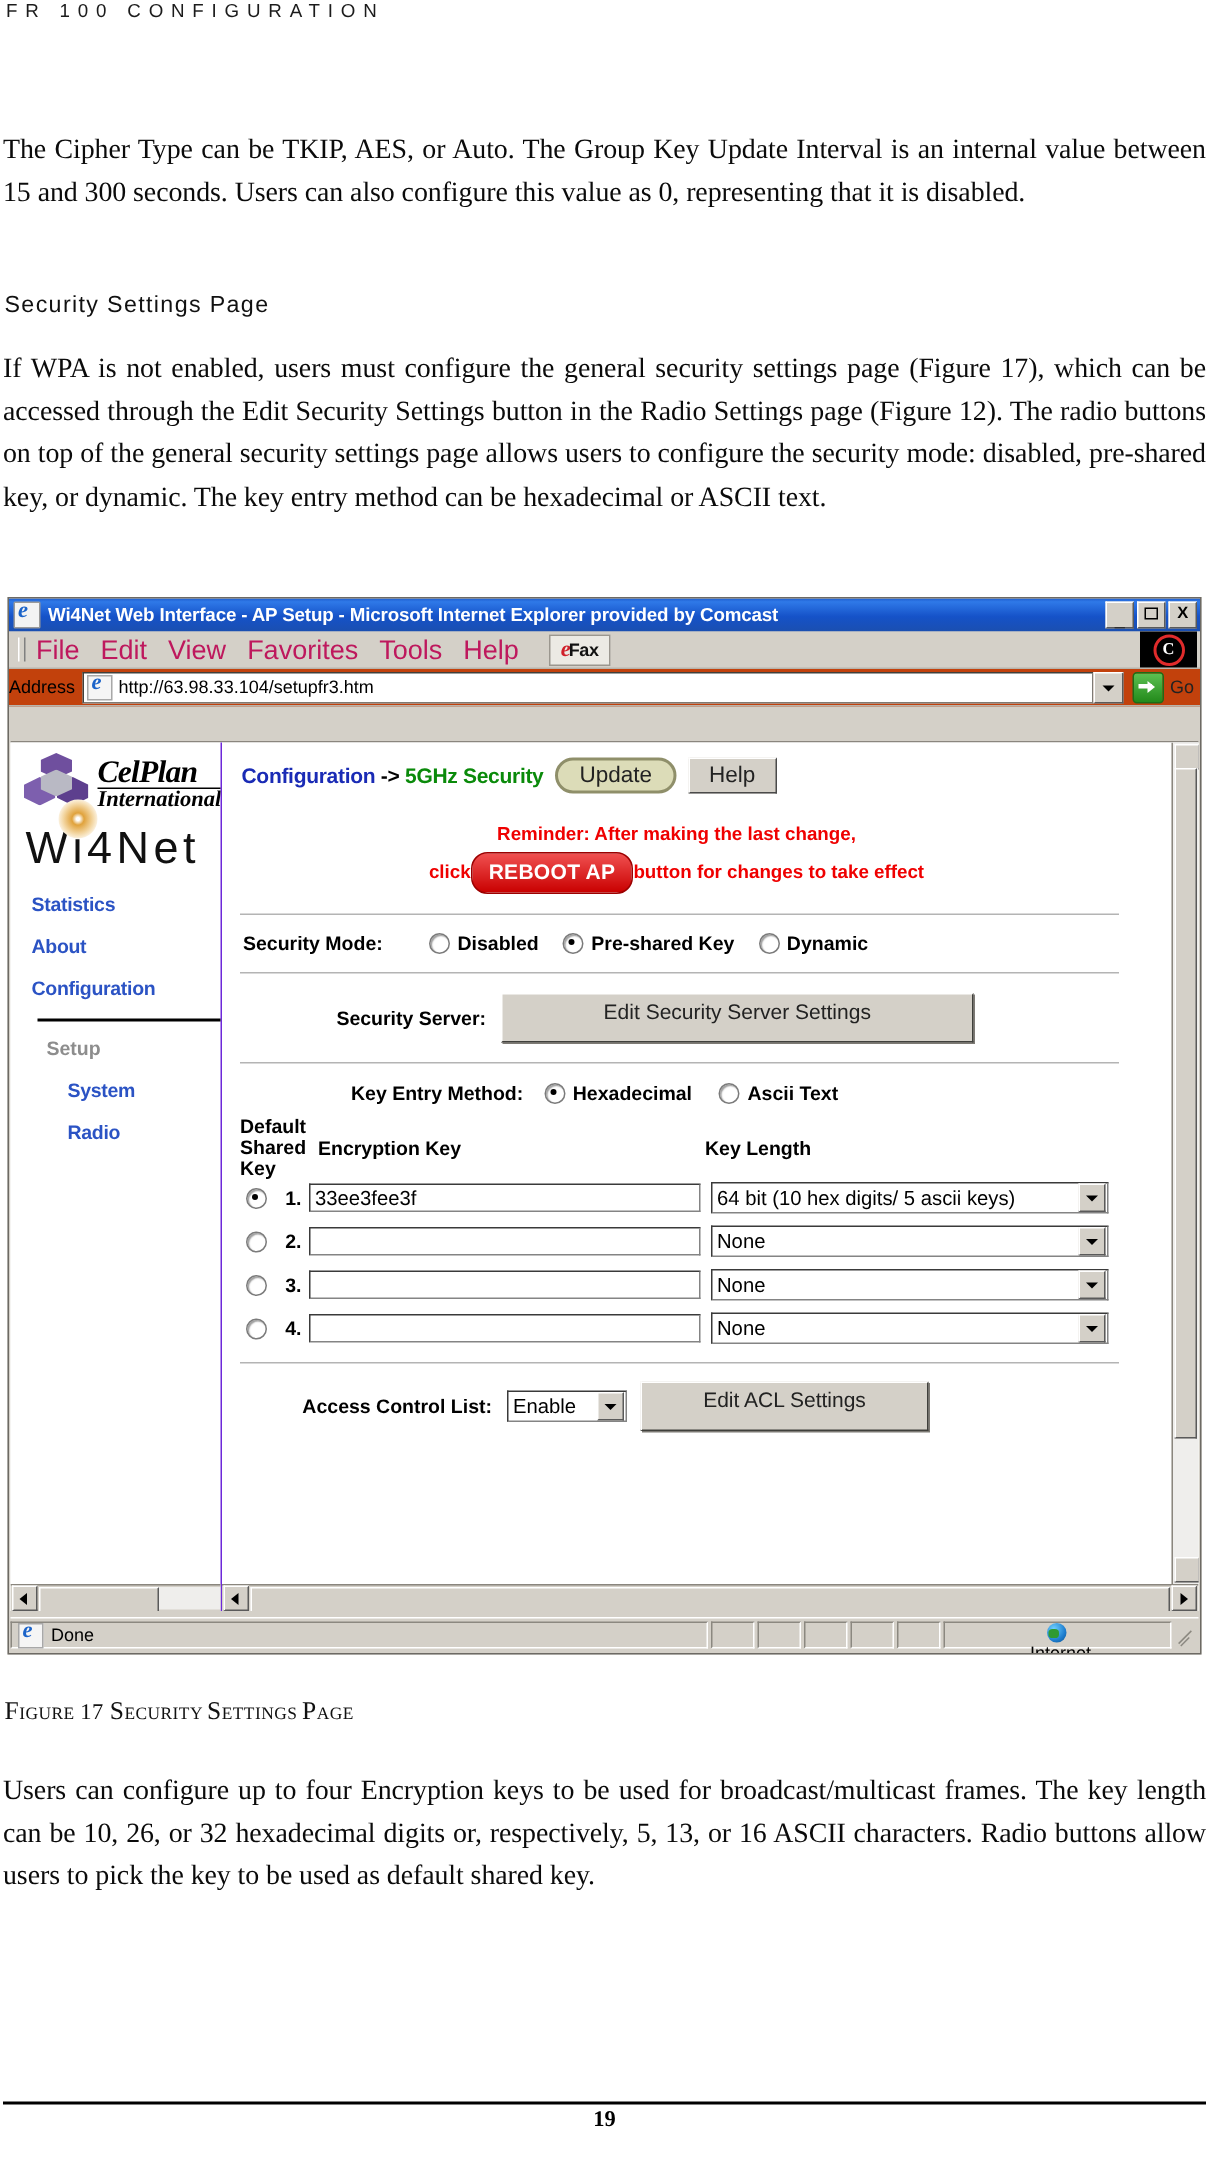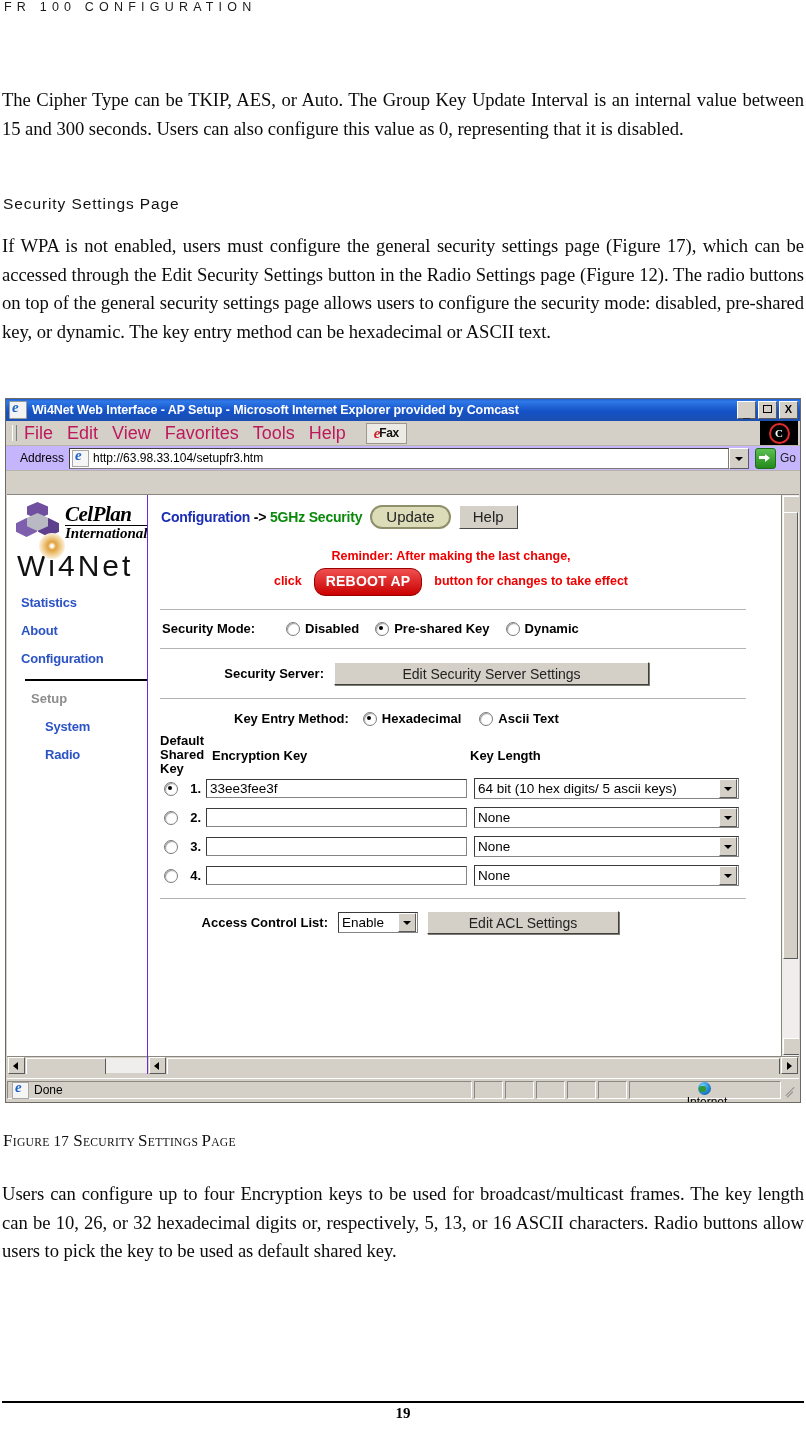--- a/index.html
+++ b/index.html
@@ -123,22 +123,22 @@
     display:flex;align-items:center;justify-content:center;
   }
   .comcast-logo .ring{
     width:17px;height:17px;border-radius:50%;border:2px solid #e02b2b;
     display:flex;align-items:center;justify-content:center;
     color:#fff;font-size:11px;font-weight:bold;font-family:"Liberation Serif",serif;
   }
 
   
   .addressbar{
-    height:25px;background:#c4b5fd;display:flex;align-items:center;
-    padding-left:14px;box-sizing:border-box;border-bottom:1px solid #b8b4ac;justify-content:flex-end;
+    height:25px;background:#c2410c;display:flex;align-items:center;
+    padding-left:0;box-sizing:border-box;border-bottom:1px solid #b8b4ac;justify-content:flex-end;
   }
   .addr-label{font-size:12px;margin-right:5px;white-space:nowrap;}
   .addr-input{
     flex:1 1 auto;height:19px;background:#fff;
     border:1px solid #7e7a74;border-top-color:#41403c;border-left-color:#41403c;
     display:flex;align-items:center;margin-right:0px;
   }
   .addr-ie-icon{
     width:15px;height:15px;margin:0 4px 0 2px;flex:0 0 auto;position:relative;
     background:#f5f5f5;border:1px solid #a8a8a8;
@@ -274,21 +274,21 @@
     padding:2px 13px 3px;font-family:"Liberation Sans",sans-serif;font-size:15px;color:#222;
   }
   .reminder{
     text-align:center;margin:16px 38px 0 0;
     font-family:"Liberation Sans",sans-serif;font-weight:bold;font-size:12.5px;color:#ef0000;
     line-height:23px;
   }
   .reminder .rebootpill{
     display:inline-block;background:linear-gradient(to bottom,#f05050,#c90000);
     color:#fff;border-radius:11px;padding:1px 11px 2px;font-size:14px;
-    border:1px solid #9c0000;margin:0 12px;letter-spacing:0.2px;
+    border:1px solid #9c0000;margin:0 0;letter-spacing:0.2px;
     vertical-align:middle;
   }
 
   .hr{height:1px;background:#b4b4b4;margin:13px 36px 0 2px;}
 
   .row{display:flex;align-items:center;font-family:"Liberation Sans",sans-serif;}
   .lbl{font-size:13px;font-weight:bold;color:#000;white-space:nowrap;}
 
   .radio{
     width:12px;height:12px;border-radius:50%;
@@ -299,21 +299,21 @@
   .radio.on:after{
     content:"";position:absolute;left:3px;top:3px;width:4px;height:4px;border-radius:50%;background:#000;
   }
   .radio-lbl{font-size:13px;font-weight:bold;margin-left:5px;white-space:nowrap;}
 
   .gbtn{
     background:#d4d0c8;border:1px solid #ffffff;
     border-right-color:#40403c;border-bottom-color:#40403c;
     box-shadow:1px 1px 0 #7d7a74;
     font-family:"Liberation Sans",sans-serif;font-size:14px;color:#222;
-    text-align:center;padding:3px 0 2px;
+    text-align:center;padding:3px 0 12px;
   }
 
   .textbox{
     height:19px;background:#fff;border:1px solid #848484;
     border-top-color:#3a3a3a;border-left-color:#3a3a3a;
     font-family:"Liberation Sans",sans-serif;font-size:13.5px;color:#000;
     display:flex;align-items:center;padding-left:3px;box-sizing:border-box;
   }
   .selbox{
     height:21px;background:#fff;border:1px solid #848484;

